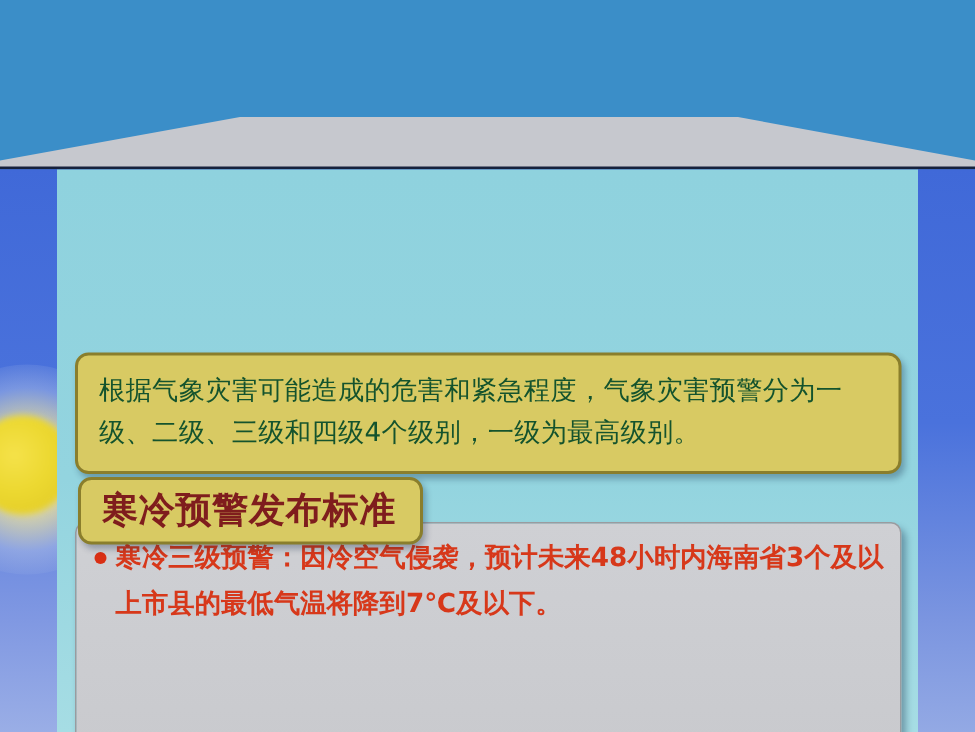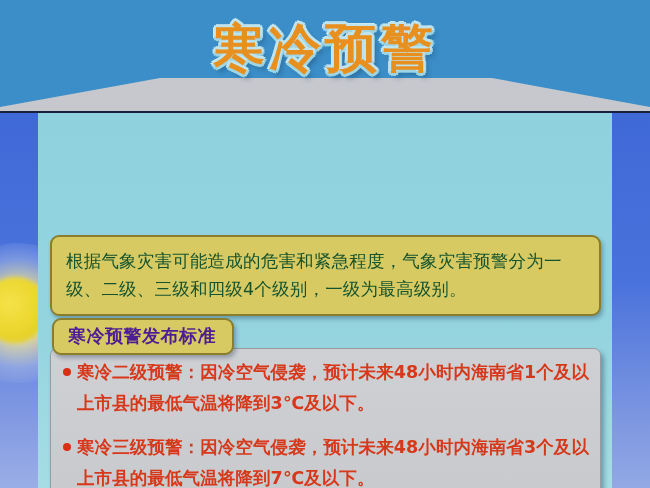--- a/index.html
+++ b/index.html
@@ -159,23 +159,23 @@
     top: 205px;
     background: #d8ca63;
     border: 2px solid #8a7e2c;
     border-radius: 9px;
     padding: 4px 16px 5px 14px;
     box-shadow: 2px 3px 4px rgba(10,30,60,0.30);
     z-index: 3;
   }
   .section-tab-label {
     font-family: "DejaVu Sans", "Liberation Sans", sans-serif;
-    font-size: 18px;
+    font-size: 24px;
     font-weight: bold;
-    color: #4c1d95;
+    color: #7f1d1d;
     letter-spacing: 0.5px;
   }
 
   
   .gray-panel {
     position: absolute;
     left: 50px;
     top: 235px;
     width: 551px;
     height: 248px;
@@ -219,21 +219,20 @@
   }
 </style>
 </head>
 <body>
 
 <div class="screen">
 
   <div class="banner">
     <div class="banner-floor"></div>
     <div class="banner-rule"></div>
-    <div class="banner-title">寒冷预警</div>
   </div>
 
   <div class="body-area">
 
     <div class="left-strip">
       <div class="sun-glow"></div>
       <div class="sun-disc"></div>
     </div>
 
     <div class="right-strip"></div>
@@ -245,24 +244,20 @@
     </div>
 
     <div class="section-tab">
       <span class="section-tab-label">寒冷预警发布标准</span>
     </div>
 
     <div class="gray-panel">
       <ul class="bullet-list">
         <li class="bullet-item">
           <span class="bullet-dot"></span>
-          <span class="bullet-text">寒冷二级预警：因冷空气侵袭，预计未来48小时内海南省1个及以上市县的最低气温将降到3℃及以下。</span>
-        </li>
-        <li class="bullet-item">
-          <span class="bullet-dot"></span>
           <span class="bullet-text">寒冷三级预警：因冷空气侵袭，预计未来48小时内海南省3个及以上市县的最低气温将降到7℃及以下。</span>
         </li>
 
       </ul>
     </div>
 
   </div>
 </div>
 
 </body></html>

